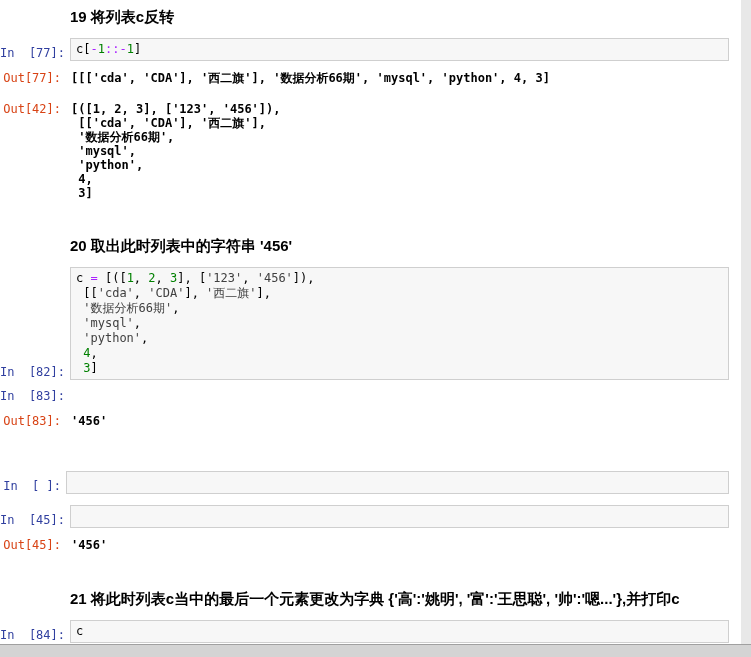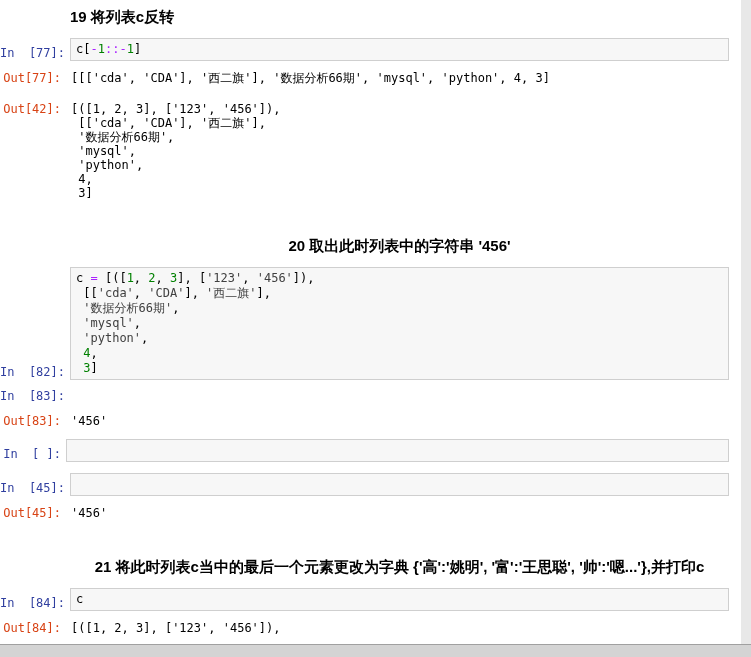--- a/index.html
+++ b/index.html
@@ -3,39 +3,39 @@
 <meta charset="utf-8">
 <style>
   * { margin:0; padding:0; box-sizing:border-box; }
   html,body { width:751px; height:657px; overflow:hidden; background:#fff;
               font-family:"DejaVu Sans Mono","Liberation Mono",monospace; }
   .notebook { position:relative; width:751px; height:657px; padding-top:8px; }
 
   h3.sec { font-family:"Liberation Sans","DejaVu Sans",sans-serif;
            font-size:15px; font-weight:bold; color:#000;
            margin:0 22px 12px 70px; line-height:18px; }
-  h3.sec.spaced { margin-top:27px;text-align:center; }
+  h3.sec.spaced { margin-top:27px; }
 
   .row { display:flex; align-items:flex-start; padding-right:22px; }
   .row-in { margin-bottom:4px;align-items:flex-end; }
   .prompt { flex:0 0 62px; text-align:right; font-size:12px; line-height:15px;
             padding-right:1px; white-space:pre; }
   .prompt.pin  { color:#303F9F; padding-top:5px; }
   .prompt.pout { color:#D84315; }
   .inputbox { flex:1; margin-left:4px; background:#f7f7f7;
               border:1px solid #cfcfcf; padding:3px 5px; min-height:23px; }
   .cline { font-size:12px; line-height:15px; white-space:pre; color:#000; }
   .tok.p { color:#000000; }
   .tok.n { color:#008000; }
   .tok.s { color:#404040; }
   .tok.o { color:#AA22FF; }
 
   .row-out { padding-top:6px; padding-bottom:10px; }
   .outtext { flex:1; margin-left:4px; padding:0 5px; }
-  .oline { font-size:12px; line-height:14px; white-space:pre; color:#000; }
+  .oline { font-size:12px; line-height:14px; white-space:pre; color:#000;font-weight:bold; }
 
   .vscroll { position:absolute; top:0; right:0; width:10px; height:644px;
              background:#e8e8e8; }
   .hbar { position:absolute; left:0; bottom:0; width:751px; height:13px;
           background:#d4d4d4; border-top:1px solid #a0a0a0; z-index:5; }
 </style>
 </head>
 <body>
 
 <div class="notebook">
@@ -86,21 +86,21 @@
   <div class="row row-in">
     <div class="prompt pin">In  [83]:</div>
   </div>
   <div class="row row-out">
     <div class="prompt pout">Out[83]:</div>
     <div class="outtext">
         <div class="oline">'456'</div>
       </div>
   </div>
 
-  <div class="row row-in" style="margin-bottom:11px;">
+  <div class="row row-in" style="margin-bottom:11px;margin-top:32px;">
     <div class="prompt pin">In  [ ]:</div>
     <div class="inputbox">
         <div class="cline">&nbsp;</div>
       </div>
   </div>
 
   <div class="row row-in">
     <div class="prompt pin">In  [45]:</div>
     <div class="inputbox">
         <div class="cline">&nbsp;</div>

